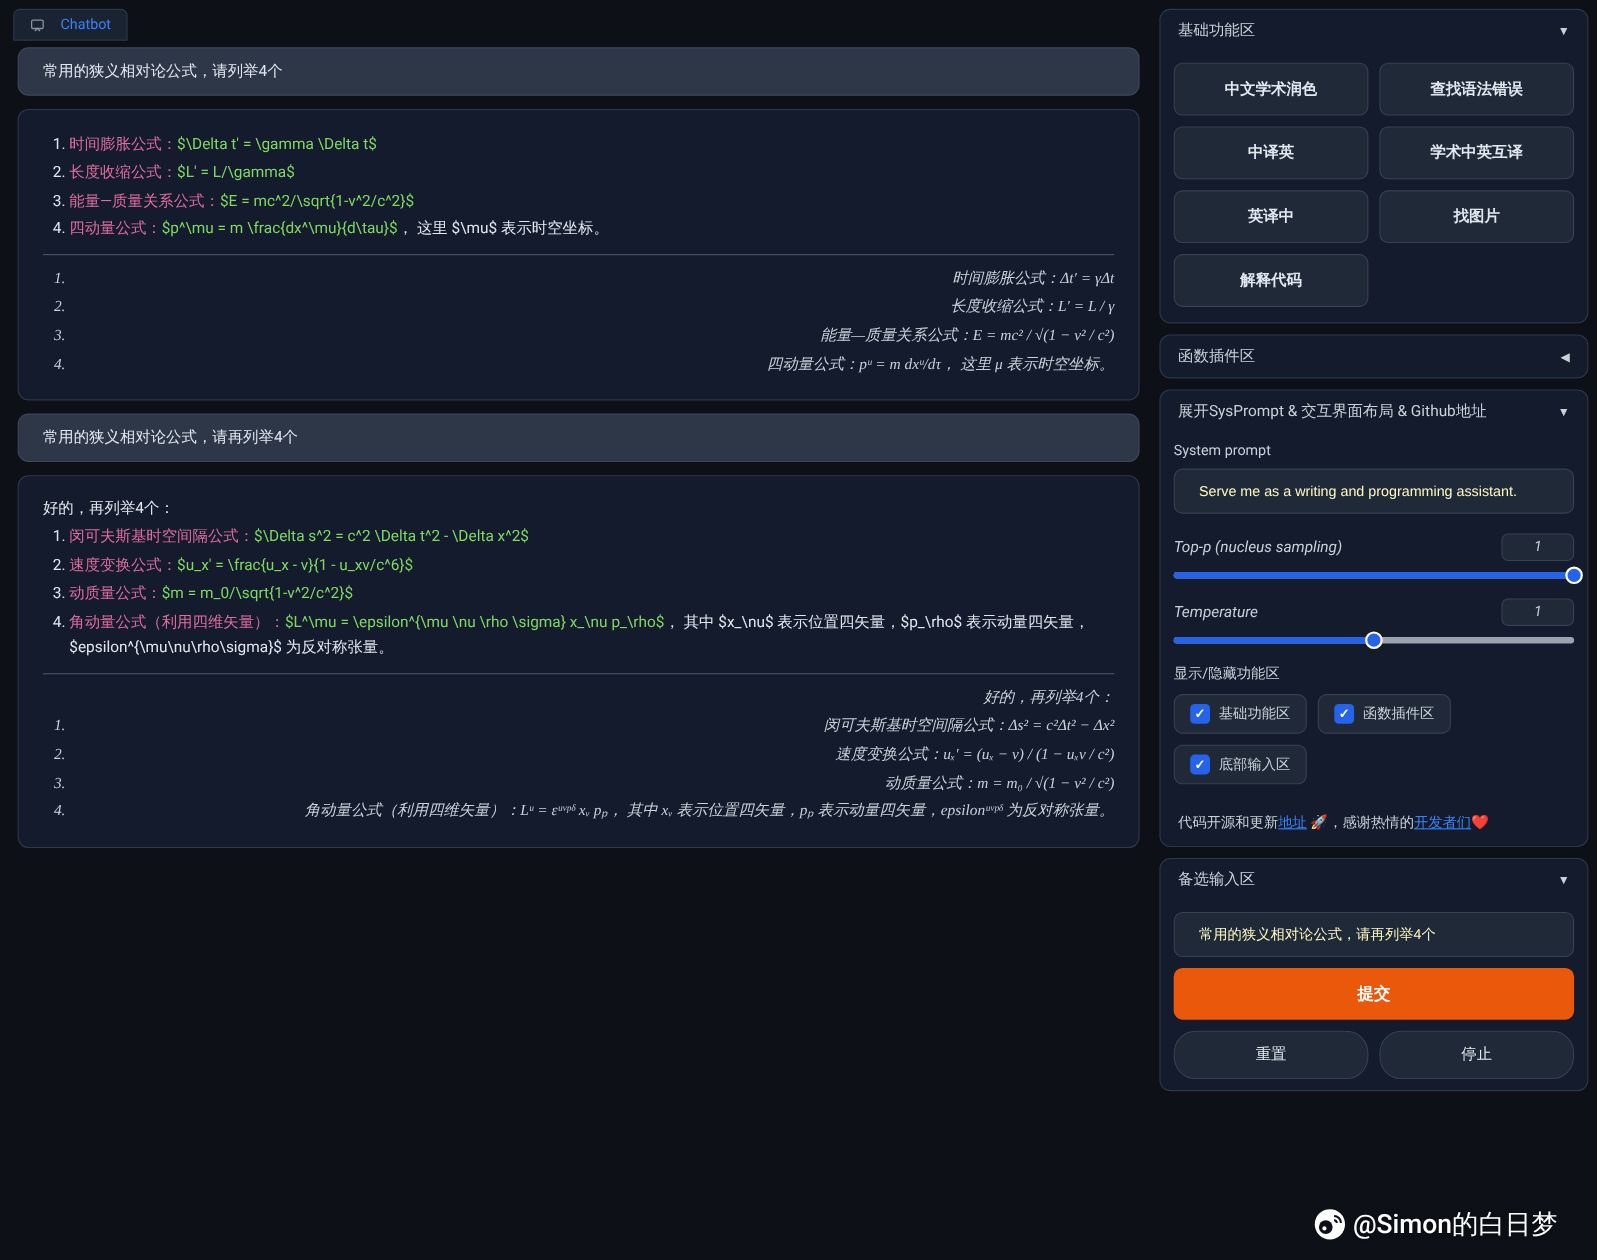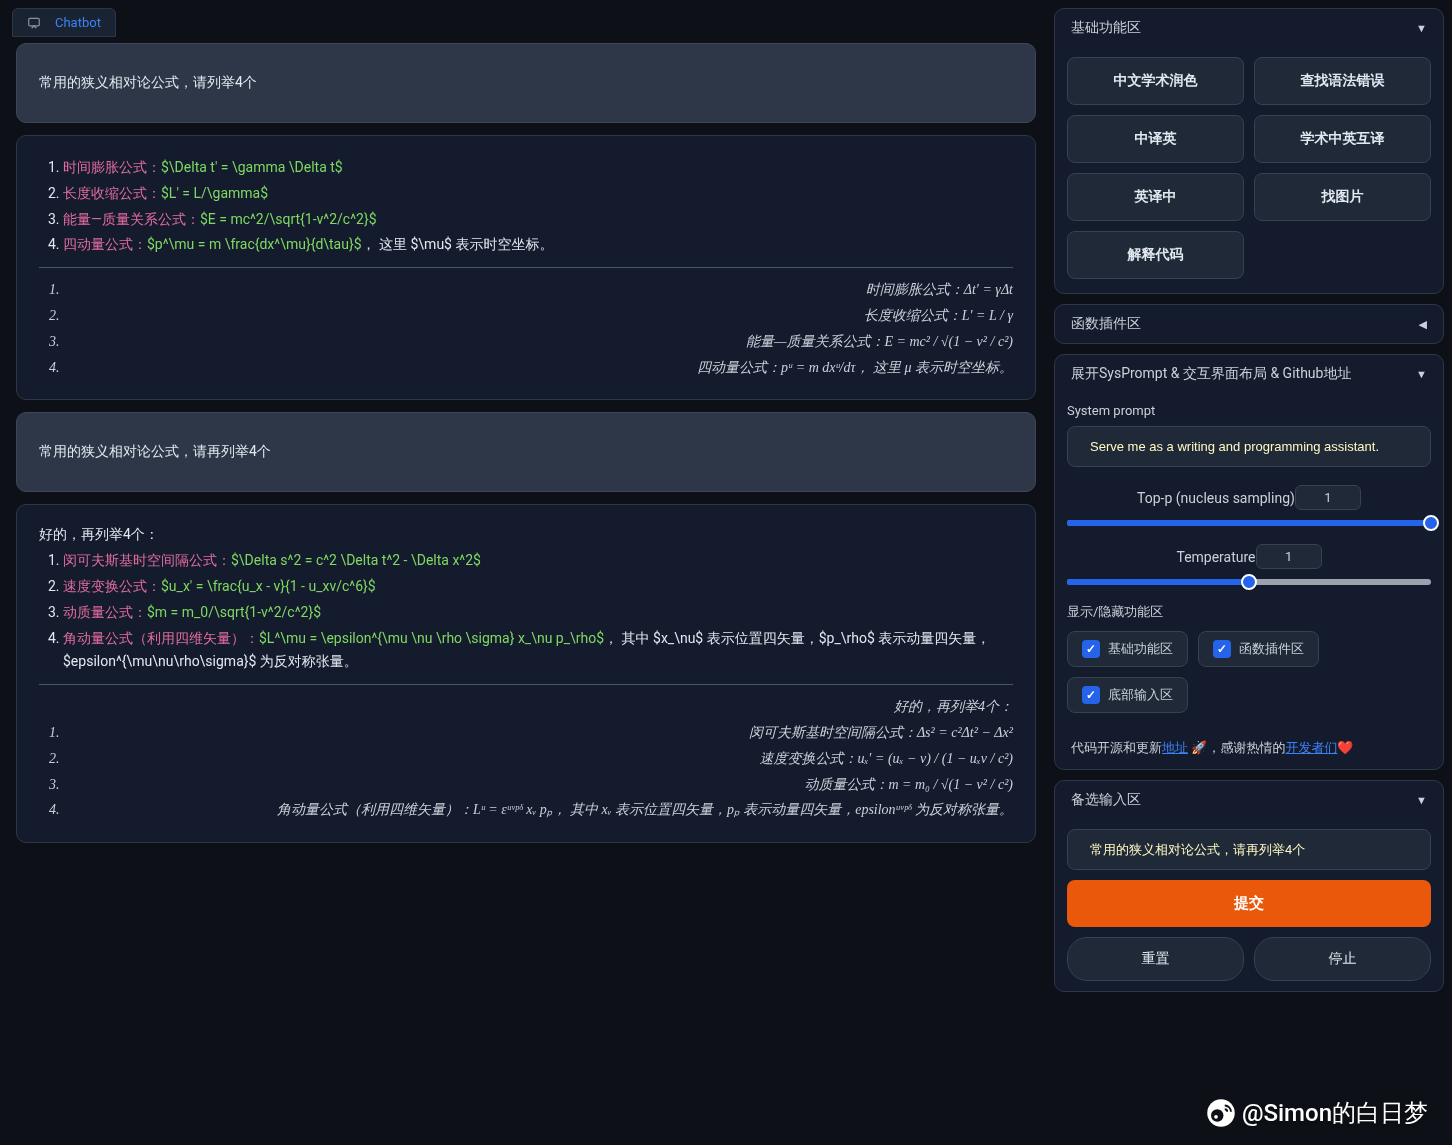--- a/index.html
+++ b/index.html
@@ -18,21 +18,21 @@
 .tab {
   display: flex; align-items: center; gap: 14px;
   padding: 6px 14px; background: #1a2332; border: 1px solid #2d3748;
   border-radius: 6px 6px 0 0; font-size: 13px; color: #3b82f6;
 }
 .tab svg { width: 14px; height: 14px; }
 
 .chat-area { display: flex; flex-direction: column; gap: 12px; padding: 0 8px; }
 .user-msg {
   background: #2d3748; border: 1px solid #3d4758;
-  border-radius: 10px; padding: 30px 22px; color: #e2e8f0;
+  border-radius: 10px; padding: 12px 22px; color: #e2e8f0;
 }
 .bot-msg {
   background: #141b2d; border: 1px solid #2d3748;
   border-radius: 10px; padding: 18px 22px; color: #e2e8f0;
   line-height: 1.7;
 }
 .bot-msg ol { padding-left: 24px; }
 .bot-msg li { margin: 2px 0; }
 .prefix { color: #e06c9f; }
 .latex { color: #7fd962; }
@@ -60,21 +60,21 @@
 }
 
 .field-label { font-size: 13px; color: #c9d1d9; margin-bottom: 8px; }
 .text-input {
   width: 100%; background: #1f2937; border: 1px solid #374151;
   color: #fef9c3; padding: 12px 22px; border-radius: 8px; font-size: 13px;
 }
 .sys-box { margin-bottom: 18px; }
 
 .slider-row { margin-bottom: 18px; }
-.slider-head { display: flex; justify-content: center; align-items: center; margin-bottom: 10px; }
+.slider-head { display: flex; justify-content: space-between; align-items: center; margin-bottom: 10px; font-style: italic; }
 .slider-val {
   background: #1f2937; border: 1px solid #374151;
   color: #c9d1d9; padding: 4px 0; width: 66px; border-radius: 6px;
   text-align: center; font-size: 13px;
 }
 .slider-track {
   position: relative; height: 6px; background: #9ca3af;
   border-radius: 3px;
 }
 .slider-fill {
@@ -109,21 +109,21 @@
   font-size: 15px; font-weight: 600; cursor: pointer; margin-top: 10px;
 }
 .secondary-row { display: flex; gap: 10px; margin-top: 10px; }
 .sec-btn {
   flex: 1; background: #1f2937; border: 1px solid #374151;
   color: #e2e8f0; padding: 12px; border-radius: 20px;
   font-size: 14px; text-align: center; cursor: pointer;
 }
 
 .watermark {
-  position: fixed; bottom: 16px; right: 24px;
+  position: fixed; bottom: 16px; right: 36px;
   color: #fff; font-size: 24px; font-weight: 500;
   display: flex; align-items: center; gap: 6px;
   text-shadow: 0 1px 3px rgba(0,0,0,0.5);
 }
 .watermark svg { width: 30px; height: 30px; }
 </style>
 </head>
 <body>
 
 <div class="app">

